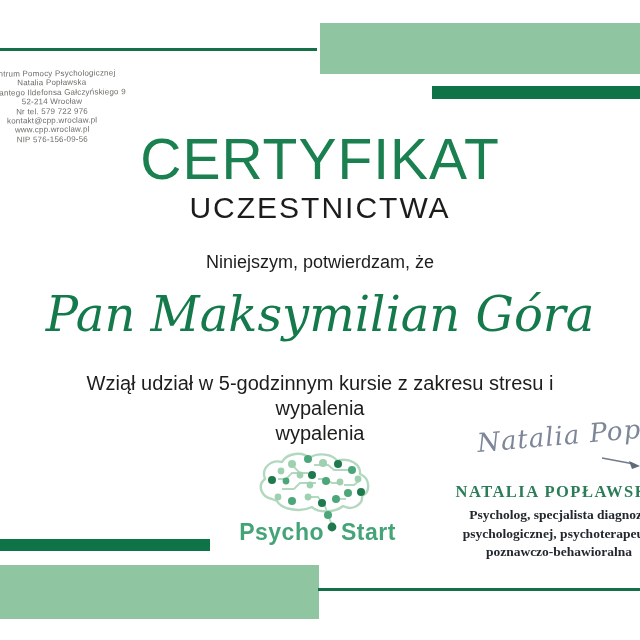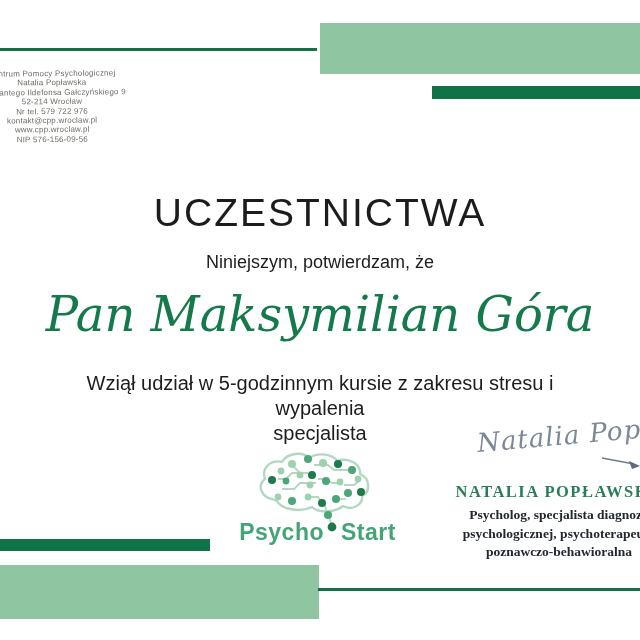--- a/index.html
+++ b/index.html
@@ -27,21 +27,21 @@
     transform:rotate(-0.6deg);
   }
 
   .title {
     left:0; top:126px; width:100%;
     text-align:center; font-size:57px; font-weight:400;
     letter-spacing:1px; color:#1a8050;
   }
   .subtitle {
     left:0; top:191px; width:100%;
-    text-align:center; font-size:39px; font-weight:400;
+    text-align:center; font-size:30px; font-weight:400;
     letter-spacing:2px; color:#1c1c1a;
   }
   .intro {
     left:0; top:252px; width:100%;
     text-align:center; font-size:18px; color:#1d1d1b;
   }
   .recipient {
     left:0; top:286px; width:100%;
     text-align:center;
     font-family:"DejaVu Serif", serif; font-style:italic;
@@ -86,27 +86,28 @@
     <div>Centrum Pomocy Psychologicznej</div>
     <div>Natalia Popławska</div>
     <div>Konstantego Ildefonsa Gałczyńskiego 9</div>
     <div>52-214 Wrocław</div>
     <div>Nr tel. 579 722 976</div>
     <div>kontakt@cpp.wroclaw.pl</div>
     <div>www.cpp.wroclaw.pl</div>
     <div>NIP 576-156-09-56</div>
   </div>
 
+  <div class="abs title">CERTYFIKAT</div>
   <div class="abs subtitle">UCZESTNICTWA</div>
   <div class="abs recipient">Pan Maksymilian Góra</div>
   <div class="abs intro">Niniejszym, potwierdzam, że</div>
 
   <div class="abs body-text">
     <div>Wziął udział w 5-godzinnym kursie z zakresu stresu i wypalenia</div>
-    <div>specjalista</div>
+    <div>wypalenia</div>
   </div>
 
   <svg class="abs sig-svg" viewBox="0 0 200 64">
     <text x="4" y="38" transform="rotate(-5 4 38)" font-family="DejaVu Serif, serif" font-style="italic" font-size="26" letter-spacing="1" fill="#7d8798">Natalia Popławska</text>
     <path d="M128,44 L160,50" stroke="#6f7a8c" stroke-width="1.6" fill="none"></path>
     <path d="M166,52 l-11,-5 3,8 z" fill="#5f6a7c"></path>
   </svg>
 
   <div class="abs sig-name">NATALIA POPŁAWSKA</div>
 

